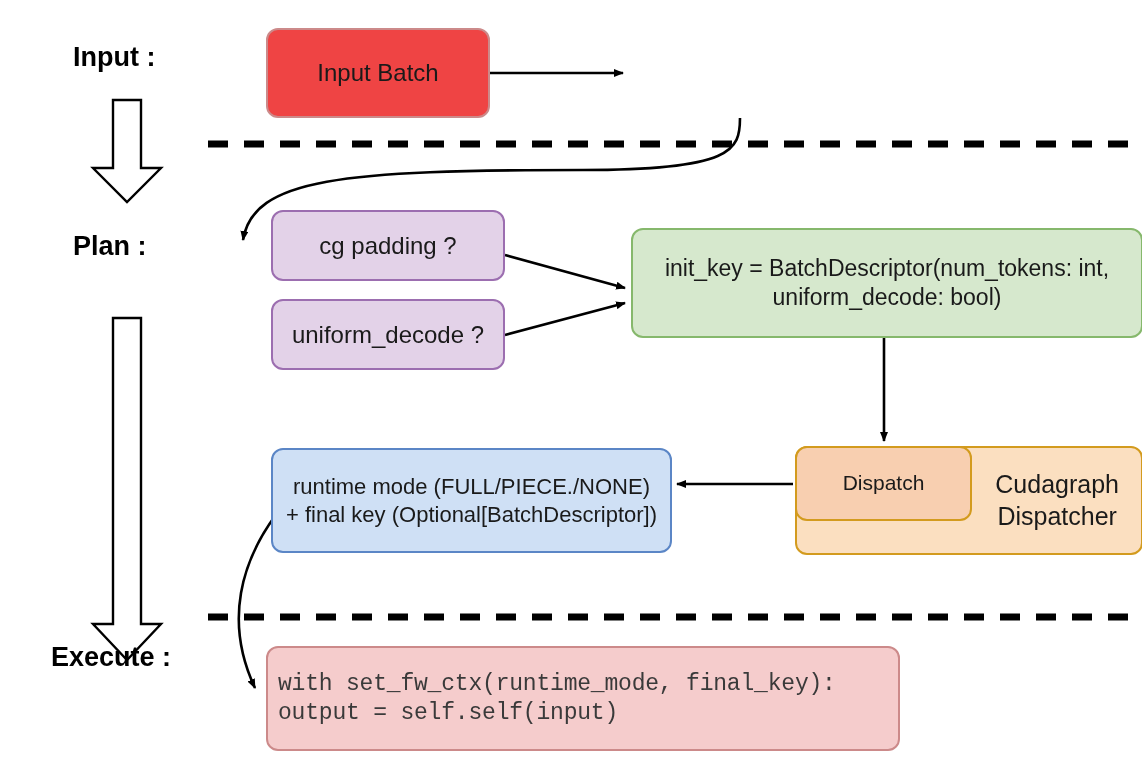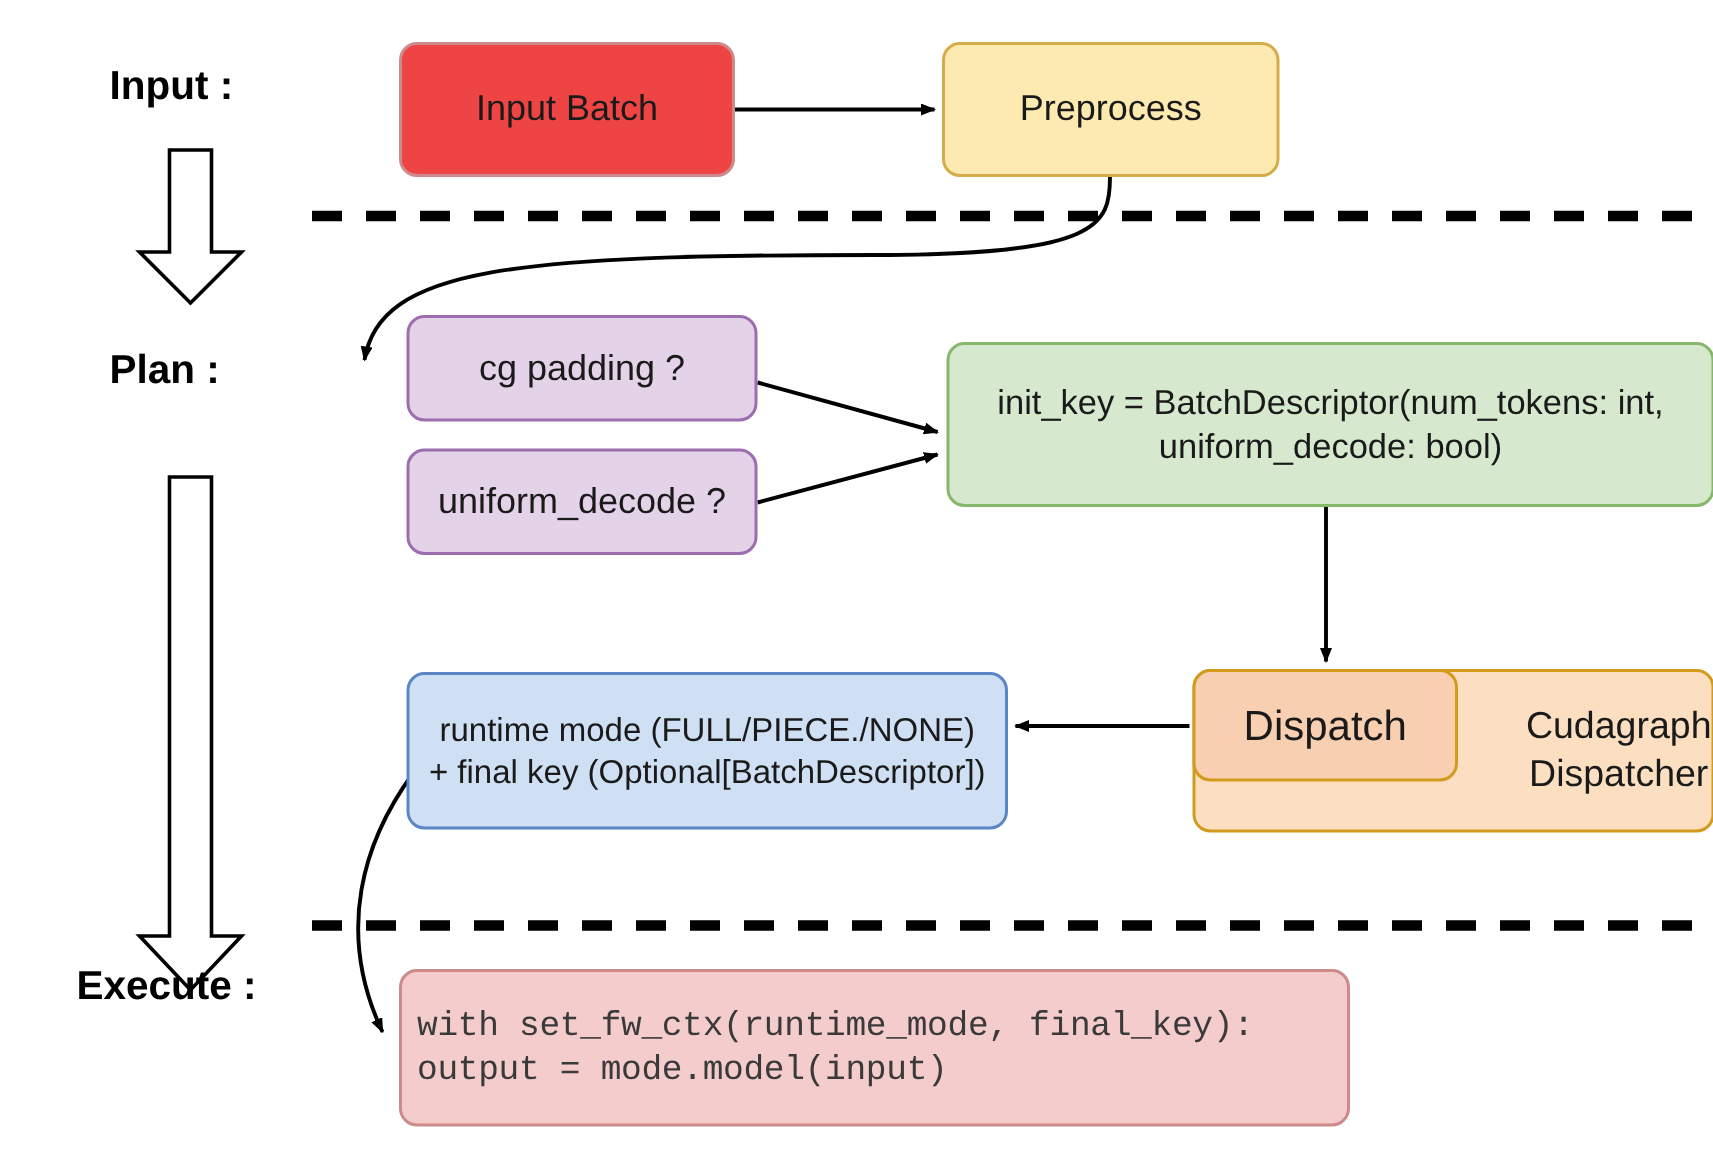--- a/index.html
+++ b/index.html
@@ -69,25 +69,25 @@
     left: 588px; top: 228px; width: 512px; height: 110px;
     background: #d6e8cd; border-color: #86b86c; font-size: 23px;
   }
   .n-runtime-mode {
     left: 228px; top: 448px; width: 401px; height: 105px;
     background: #cfe0f5; border-color: #5b86c6; font-size: 22px;
   }
   .n-cudagraph-dispatcher {
     left: 752px; top: 446px; width: 348px; height: 109px;
     background: #fbdfc0; border-color: #d39b1e; font-size: 25px;
-    justify-content: flex-end; 
+    justify-content: flex-end; padding-right: 22px;
   }
   .n-dispatch {
     left: 752px; top: 446px; width: 177px; height: 75px;
-    background: #f8cfb0; border-color: #d39b1e; font-size: 28px;
+    background: #f8cfb0; border-color: #d39b1e; font-size: 21px;
   }
   .n-code {
     left: 223px; top: 646px; width: 634px; height: 105px;
     background: #f5cccc; border-color: #cc8a8a;
     font-family: "Liberation Mono", "DejaVu Sans Mono", monospace;
     font-size: 23px;
     justify-content: flex-start;
     text-align: left;
     padding-left: 10px;
     color: #3a3a3a;
@@ -129,33 +129,32 @@
     <polygon points="70,100 98,100 98,168 118,168 84,202 50,168 70,168" fill="#ffffff" stroke="#000" stroke-width="2.4"></polygon>
     <polygon points="70,318 98,318 98,624 118,624 84,660 50,624 70,624" fill="#ffffff" stroke="#000" stroke-width="2.4"></polygon>
   </svg>
 
   <div class="stage-label lbl-input">Input :</div>
   <div class="stage-label lbl-plan">Plan :</div>
   <div class="stage-label lbl-execute">Execute :</div>
 
   <div class="node n-input-batch">Input Batch</div>
 
-  <div class="node n-preprocess">Preprocess</div>
 
   <div class="node n-uniform-decode">uniform_decode ?</div>
 
   <div class="node n-cg-padding">cg padding ?</div>
 
   <div class="node n-runtime-mode">runtime mode (FULL/PIECE./NONE)
 + final key (Optional[BatchDescriptor])</div>
 
   <div class="node n-init-key">init_key = BatchDescriptor(num_tokens: int,
 uniform_decode: bool)</div>
 
   <div class="node n-cudagraph-dispatcher">Cudagraph
 Dispatcher</div>
 
   <div class="node n-dispatch">Dispatch</div>
 
   <div class="node n-code">with set_fw_ctx(runtime_mode, final_key):
-    output = mode.model(input)</div>
+    output = self.self(input)</div>
 
 </div>
 
 </body></html>

